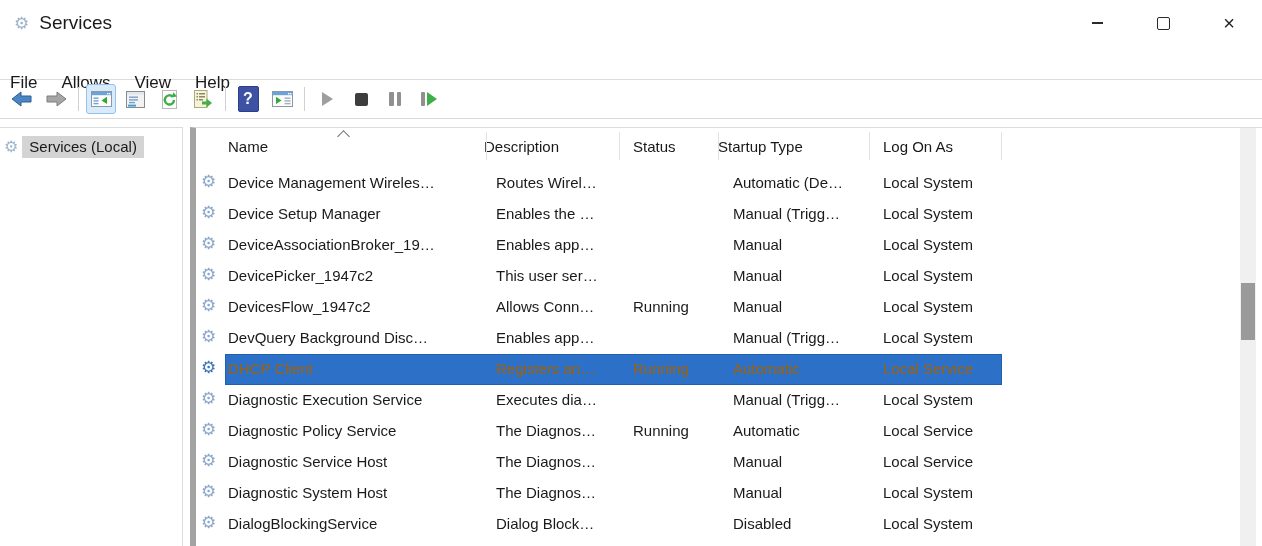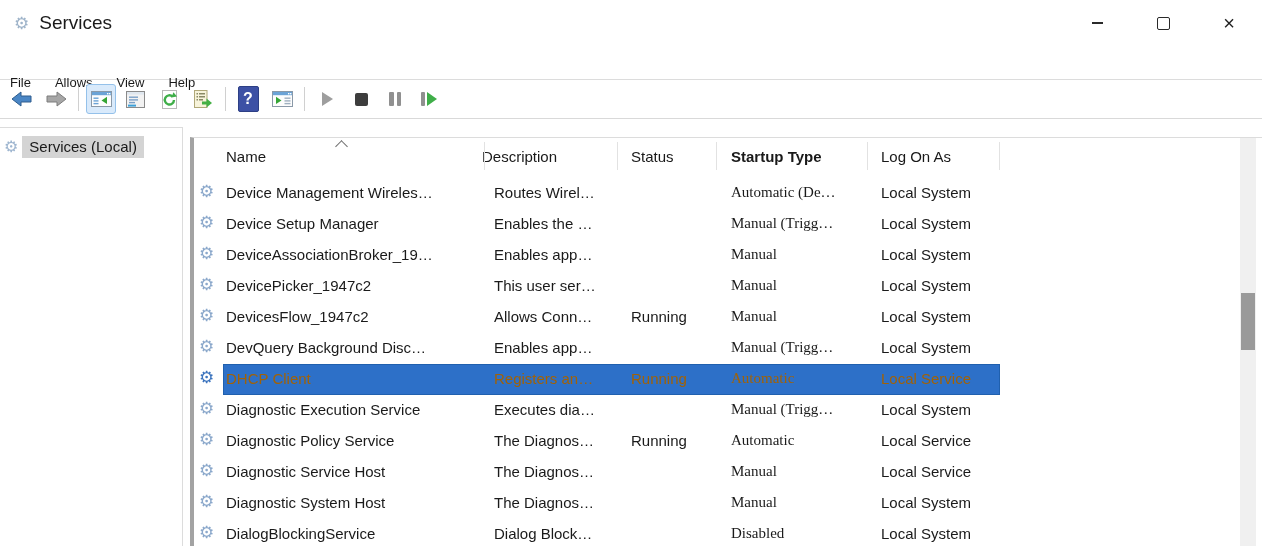--- a/index.html
+++ b/index.html
@@ -14,21 +14,21 @@
   .app-gear{font-size:17px;color:#9fb4ca;margin-right:10px;line-height:1;}
   .title-text{font-size:19px;}
   .win-controls{margin-left:auto;display:flex;height:100%;}
   .win-btn{width:66px;display:flex;align-items:center;justify-content:center;cursor:default;}
   .glyph-min{width:11px;height:2px;background:#2a2a2a;}
   .glyph-max{width:11px;height:11px;border:1.5px solid #2a2a2a;border-radius:2px;}
   .glyph-close{font-size:20px;color:#1f1f1f;line-height:1;}
 
   
   .menubar{height:34px;display:flex;align-items:center;border-bottom:1px solid #dcdcdc;box-sizing:border-box;}
-  .menu-item{padding:0 12px;font-size:13px;margin-top:40px;}
+  .menu-item{padding:0 12px;font-size:17px;margin-top:40px;}
   .menu-item:first-child{padding-left:10px;}
 
   
   .toolbar{height:39px;display:flex;align-items:center;padding-left:7px;border-bottom:1px solid #d9d9d9;box-sizing:border-box;}
   .tbtn{width:30px;height:30px;display:flex;align-items:center;justify-content:center;border-radius:3px;margin-right:4px;box-sizing:border-box;flex:none;}
   .tbtn.active{background:var(--tb-active-bg,#d9eafb);border:1px solid var(--tb-active-border,#94c1ea);}
   .tsep{width:1px;height:24px;background:#d0d0d0;margin:0 7px 0 3px;flex:none;}
   .help-box{width:21px;height:26px;background:#3d51a5;border:1px solid #2d3f85;border-radius:2px;
     color:#fff;font-weight:bold;font-size:16px;display:flex;align-items:center;justify-content:center;box-sizing:border-box;}
   .tri-play{width:0;height:0;border-top:7px solid transparent;border-bottom:7px solid transparent;border-left:11px solid #9e9e9e;}
@@ -39,34 +39,34 @@
   .restart-bar{width:4px;height:14px;background:#909090;border-radius:1px;}
   .tri-green{width:0;height:0;border-top:7px solid transparent;border-bottom:7px solid transparent;border-left:10px solid #3fae49;}
 
   
   .content{position:relative;height:427px;background:#fff;}
   .sidebar{position:absolute;left:0;top:8px;bottom:0;width:183px;border-top:1px solid #dcdcdc;border-right:1px solid #dcdcdc;box-sizing:border-box;}
   .sidebar-item{position:relative;margin-top:5px;height:28px;display:flex;align-items:center;padding-left:4px;}
   .sidebar-item .gear{font-size:16px;color:#9fb6d0;line-height:1;}
   .sidebar-item .label{margin-left:4px;font-size:15px;background:var(--side-sel,#d4d4d4);padding:2px 7px 3px;}
 
-  .main{position:absolute;left:190px;top:8px;bottom:0;right:0;border-top:1px solid #dcdcdc;border-left:4px solid #a3a3a3;overflow:hidden;margin-top:10px;}
+  .main{position:absolute;left:190px;top:8px;bottom:0;right:0;border-top:1px solid #dcdcdc;border-left:6px solid #a3a3a3;overflow:hidden;}
   .header-row{position:absolute;top:0;left:0;right:0;height:38px;}
   .hcell{position:absolute;top:10px;font-size:15px;white-space:nowrap;color:#191919;}
-  .h-name{left:32px;} .h-desc{left:288px;text-align:right;} .h-status{left:437px;} .h-startup{left:537px;font-weight:bold;} .h-logon{left:687px;}
+  .h-name{left:32px;} .h-desc{left:288px;text-align:right;} .h-status{left:437px;} .h-startup{left:522px;} .h-logon{left:687px;}
   .hdiv{position:absolute;top:4px;height:28px;width:1px;background:#e2e2e2;}
   .sort-caret{position:absolute;left:143px;top:4px;width:8px;height:8px;border-left:1.3px solid #6d6d6d;border-top:1.3px solid #6d6d6d;transform:rotate(45deg);}
 
   .rows{position:absolute;top:40px;left:0;right:0;}
   .trow{position:relative;height:31px;}
   .trow .hl{display:none;position:absolute;left:29px;top:0;width:777px;height:31px;background:var(--sel,#2d70c8);border:1px solid var(--sel-border,#2060ae);box-sizing:border-box;}
   .trow.selected .hl{display:block;}
   .cell{position:absolute;top:6px;font-size:15px;white-space:nowrap;}
   .c-icon{left:5px;top:5px;font-size:17px;color:var(--gear,#8ba8cb);line-height:1;z-index:2;}
-  .c-name{left:32px;} .c-desc{left:300px;} .c-status{left:437px;} .c-startup{left:537px;font-family:Liberation Serif, serif;} .c-logon{left:687px;}
+  .c-name{left:32px;} .c-desc{left:300px;} .c-status{left:437px;} .c-startup{left:537px;} .c-logon{left:687px;}
   .trow.selected .cell{color:#a16207;z-index:1;}
   .trow.selected .c-icon{color:var(--gear-sel,#3c74be);}
 
   .scrollbar{position:absolute;top:0;bottom:0;right:6px;width:16px;background:#f0f0f0;}
   .scroll-thumb{position:absolute;top:155px;left:1px;width:14px;height:57px;background:#9a9a9a;}
 </style>
 </head>
 <body>
 
 <div class="window">

